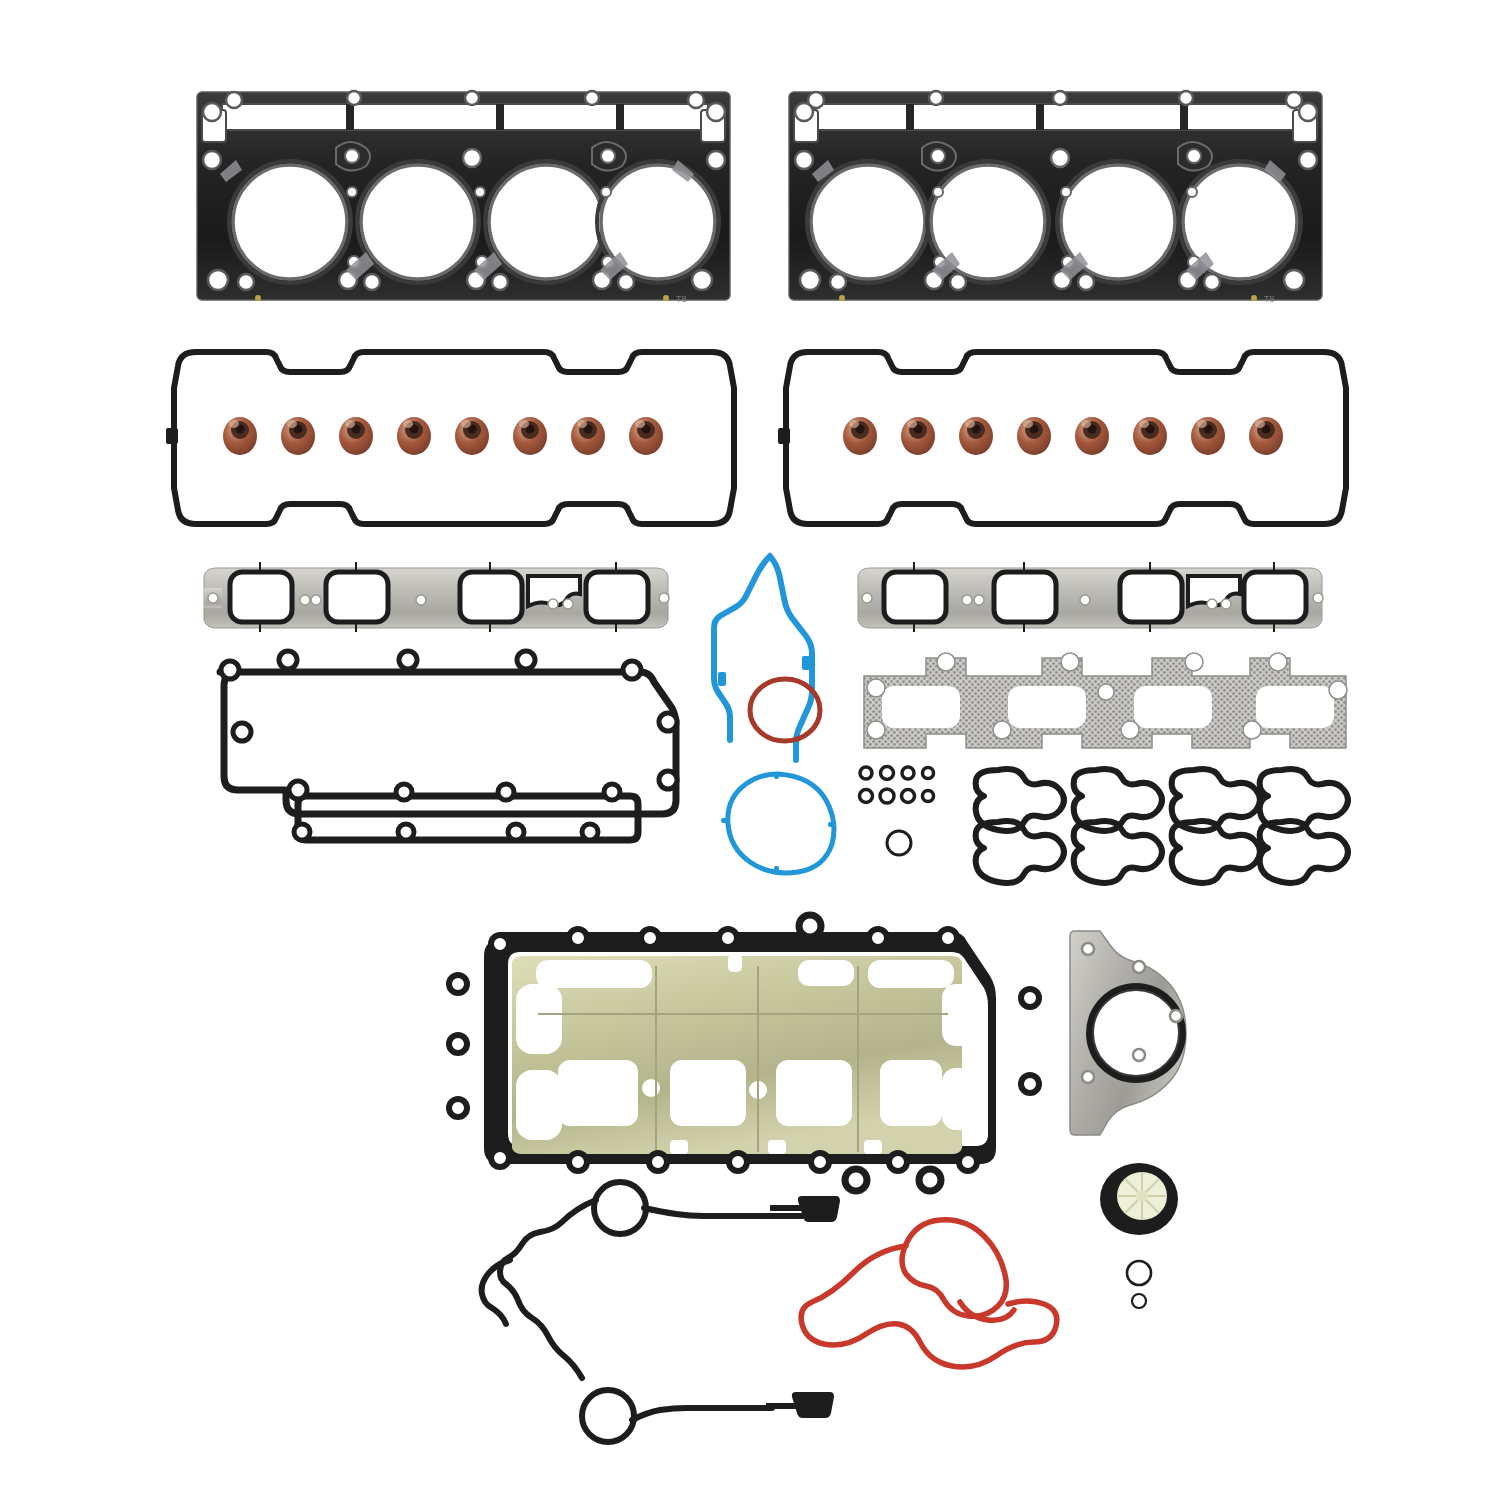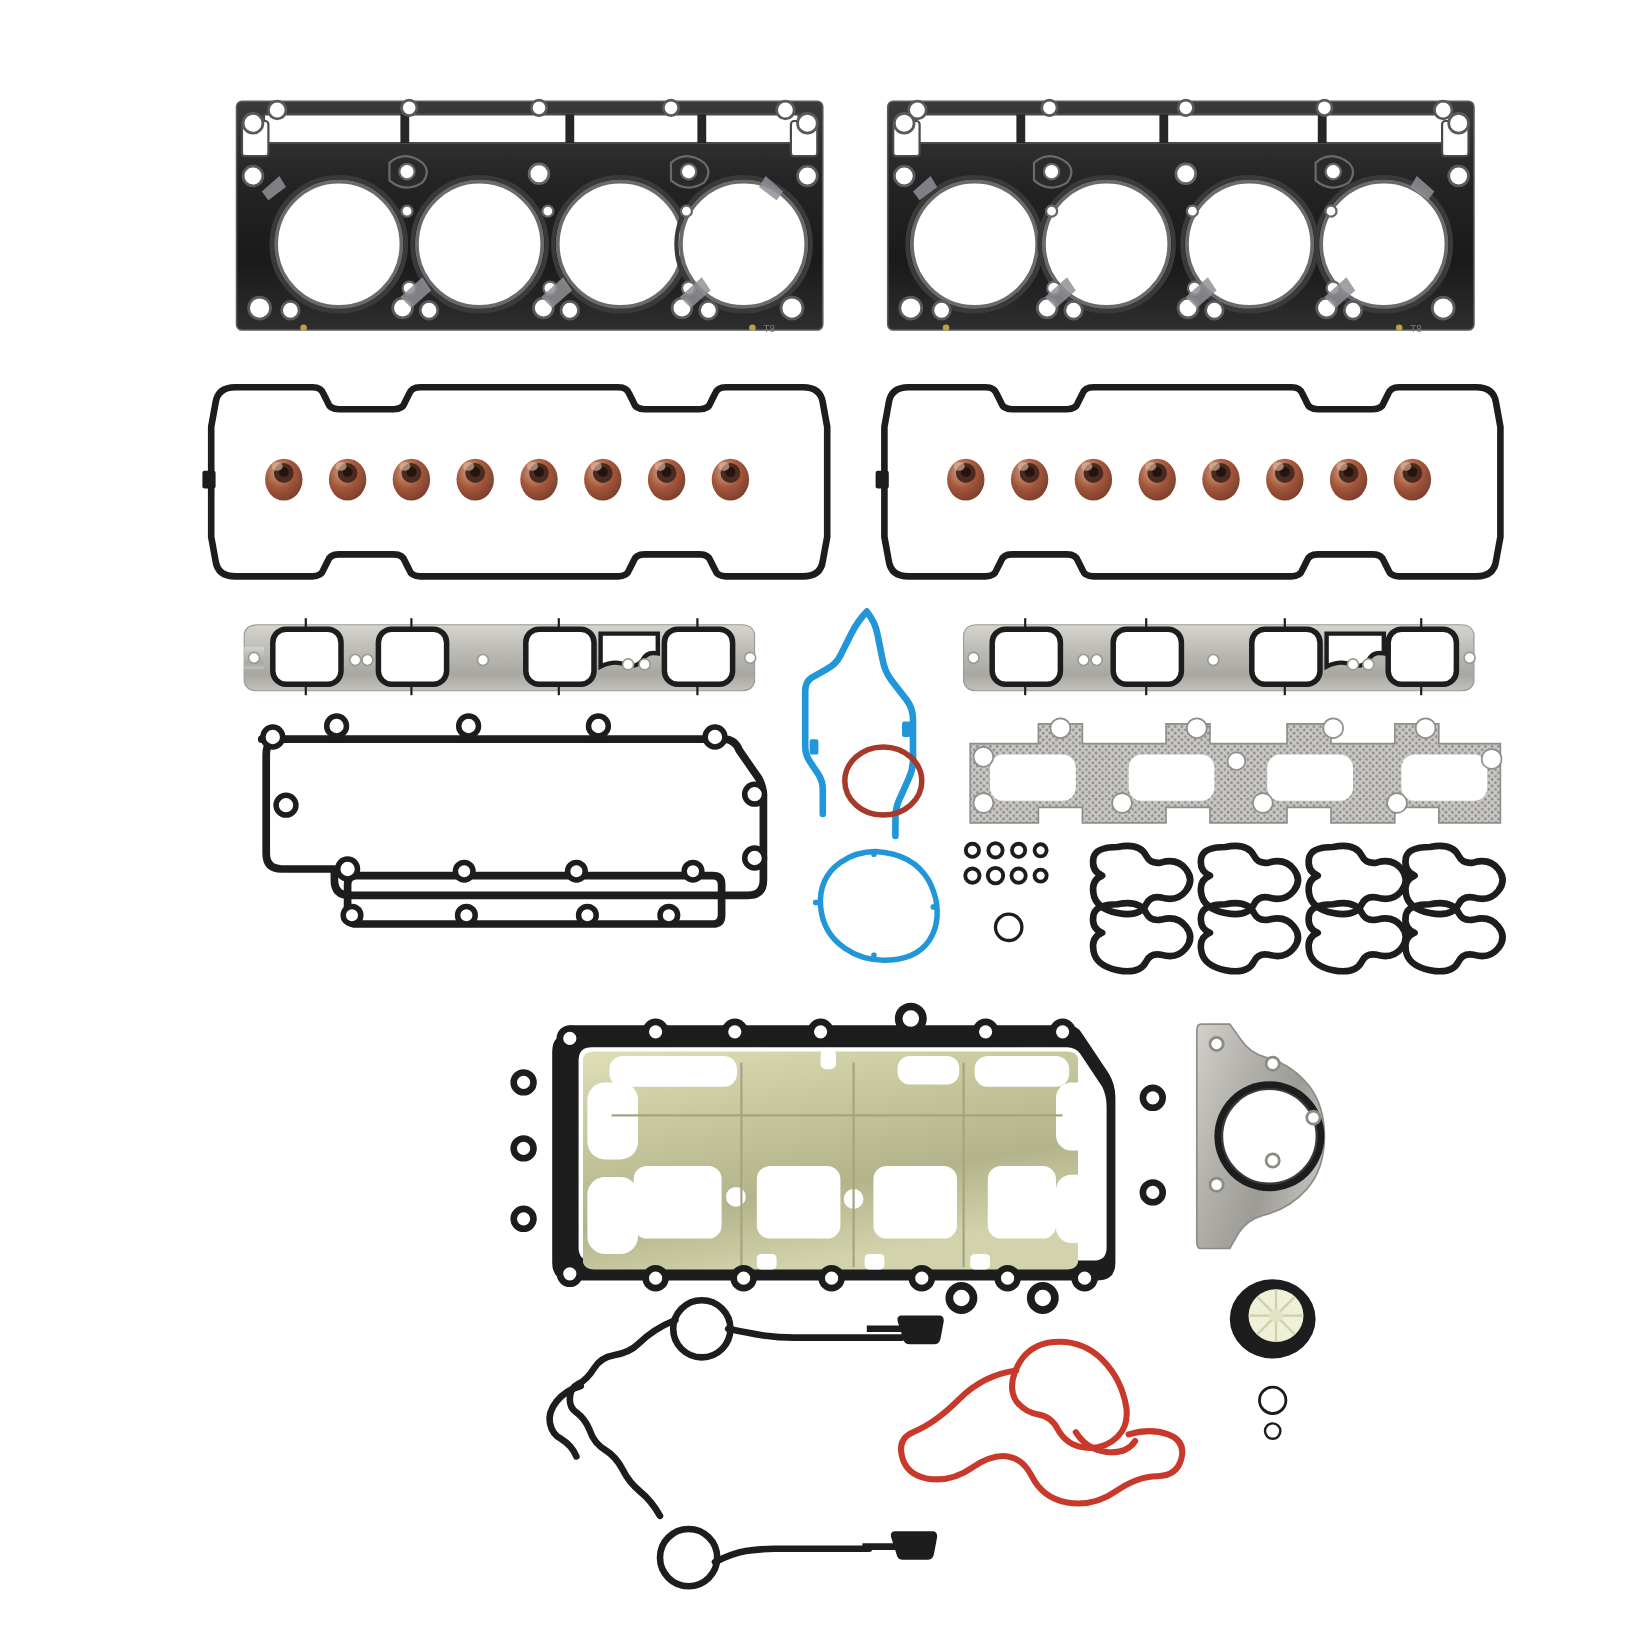--- a/index.html
+++ b/index.html
@@ -1,19 +1,19 @@
 <!DOCTYPE html>
 <html><head>
 <meta charset="utf-8">
 <style>
   html,body{margin:0;padding:0;background:#ffffff;}
   body{width:1500px;height:1500px;position:relative;overflow:hidden;
        font-family:"Liberation Sans",sans-serif;}
   .stage{position:absolute;inset:0;background:#fff;}
-  .part{position:absolute;margin-left:18px;}
+  .part{position:absolute;}
   svg{display:block;overflow:visible;}
   .nofill{fill:none;}
 </style>
 </head>
 <body>
 
 <div class="stage">
 
   <div class="part" style="left:196px;top:82px;">
     <svg width="535" height="228" viewBox="0 0 535 228">

